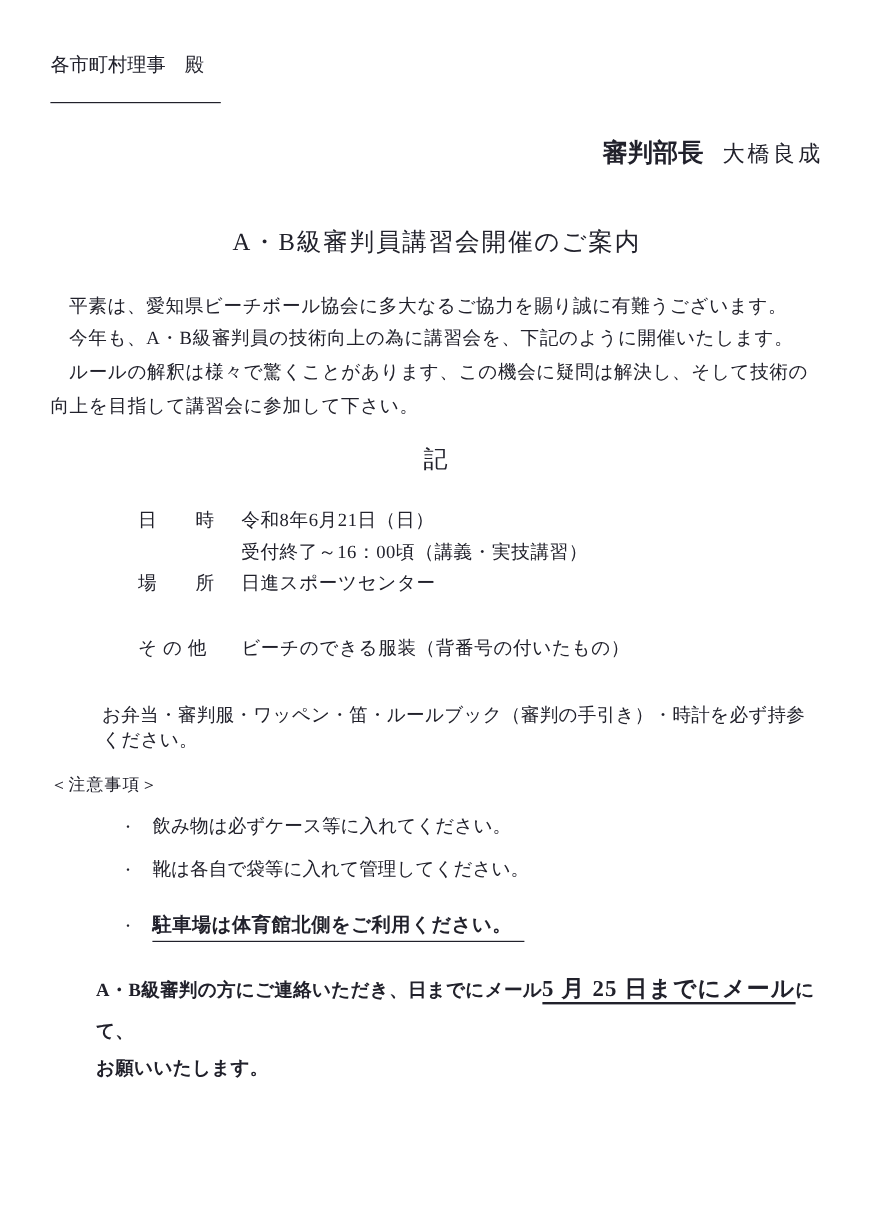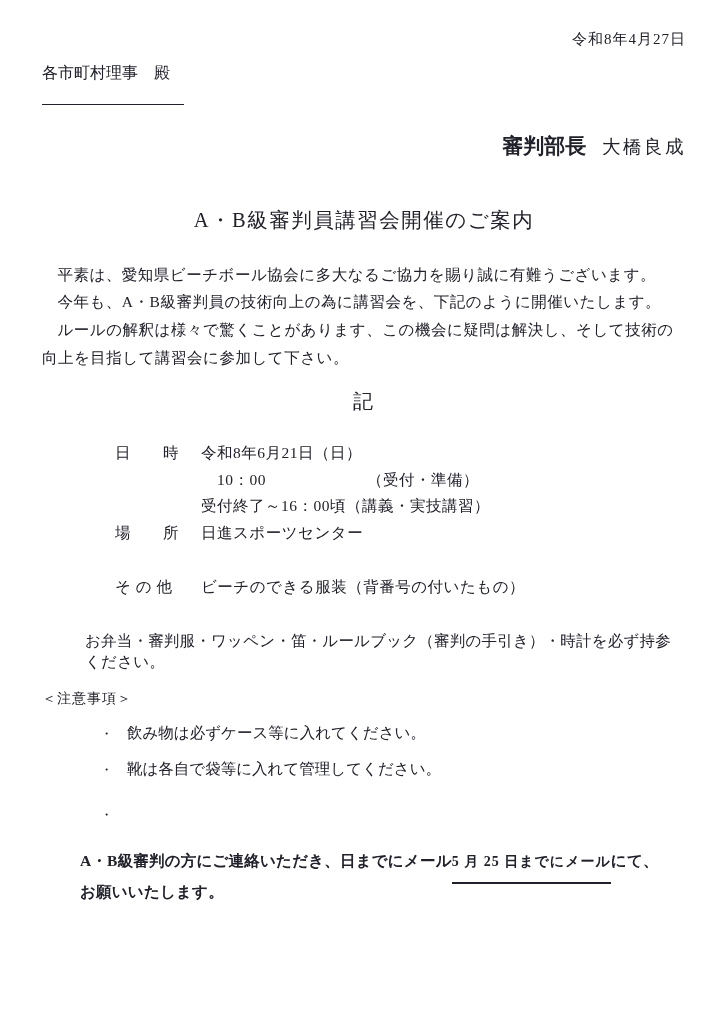--- a/index.html
+++ b/index.html
@@ -130,32 +130,31 @@
   .closing {
     margin-top: 21px;
     margin-left: 38px;
     margin-right: 0;
     font-weight: bold;
     line-height: 2.0;
     font-size: 15.5px;
     letter-spacing: 0.2px;
   }
   .closing .emphasis {
-    font-size: 14px;
+    font-size: 19px;
     border-bottom: 2px solid #21212b;
-    padding-bottom: 13px;
+    padding-bottom: 0;
     letter-spacing: 1px;
   }
 </style>
 </head>
 <body>
 
 <div class="page">
 
-  <div class="date-line">令和8年4月27日</div>
 
   <div class="recipient-line">
     <span class="recipient">各市町村理事　殿</span>
   </div>
 
   <div class="sender-block">
     <div>
       <span class="sender-title">審判部長</span>
       <span class="sender-name">大橋良成</span>
     </div>
@@ -171,24 +170,20 @@
 
   <div class="ki-heading">記</div>
 
   <div class="details">
     <div class="detail-row">
       <span class="detail-label">日　　時</span>
       <span class="detail-value">令和8年6月21日（日）</span>
     </div>
     <div class="detail-row">
       <span class="detail-label"></span>
-      <span class="detail-value"><span class="time-start">10：00</span><span class="time-note">（受付・準備）</span></span>
-    </div>
-    <div class="detail-row">
-      <span class="detail-label"></span>
       <span class="detail-value">受付終了～16：00頃（講義・実技講習）</span>
     </div>
     <div class="detail-row">
       <span class="detail-label">場　　所</span>
       <span class="detail-value">日進スポーツセンター</span>
     </div>
     <div class="detail-row spaced">
       <span class="detail-label">そ の 他</span>
       <span class="detail-value">ビーチのできる服装（背番号の付いたもの）</span>
     </div>
@@ -201,20 +196,21 @@
   <div class="note-item">
     <span class="bullet">・</span>
     <span class="note-text">飲み物は必ずケース等に入れてください。</span>
   </div>
   <div class="note-item">
     <span class="bullet">・</span>
     <span class="note-text">靴は各自で袋等に入れて管理してください。</span>
   </div>
   <div class="note-item spaced emphasized">
     <span class="bullet">・</span>
+    <span class="note-text">駐車場は体育館北側をご利用ください。</span>
   </div>
 
   <div class="closing">
     <span>A・B級審判の方にご連絡いただき、日までにメール</span><span class="emphasis">5 月 25 日までにメール</span><span>にて、</span>
     <br>
     <span>お願いいたします。</span>
   </div>
 
 </div>
 

